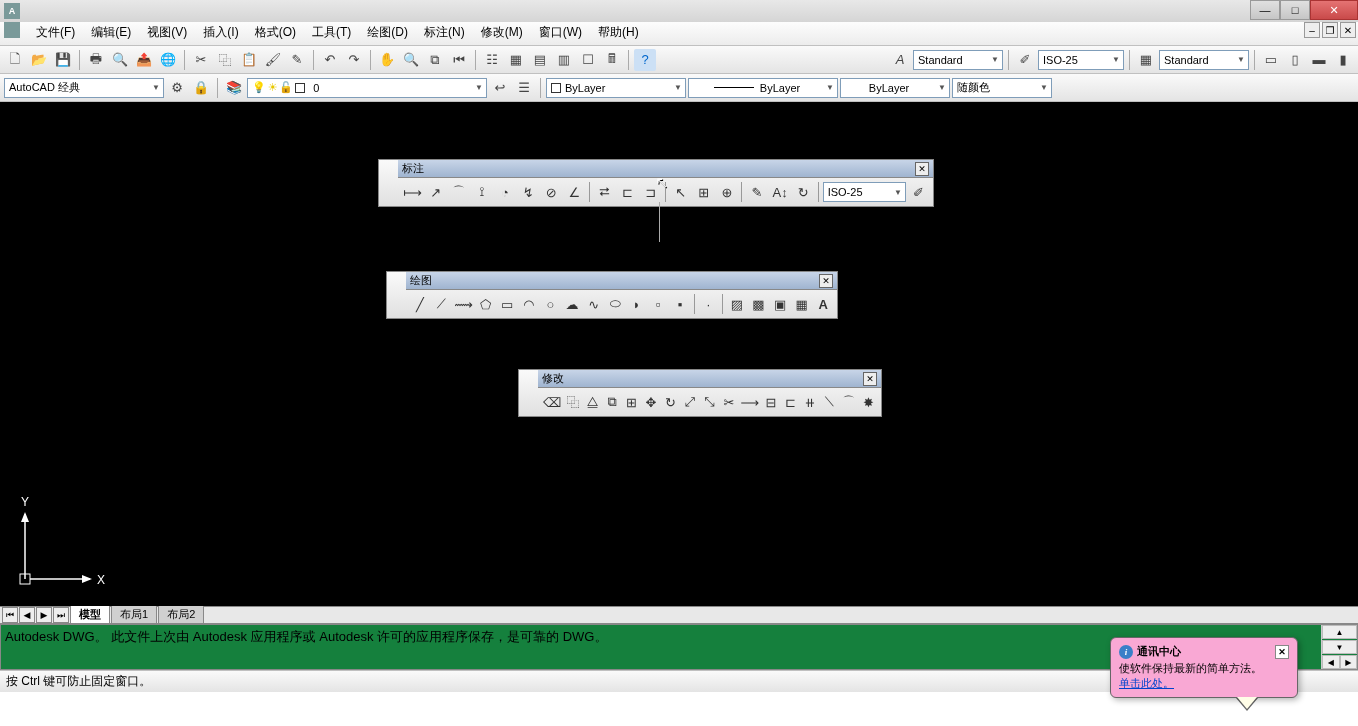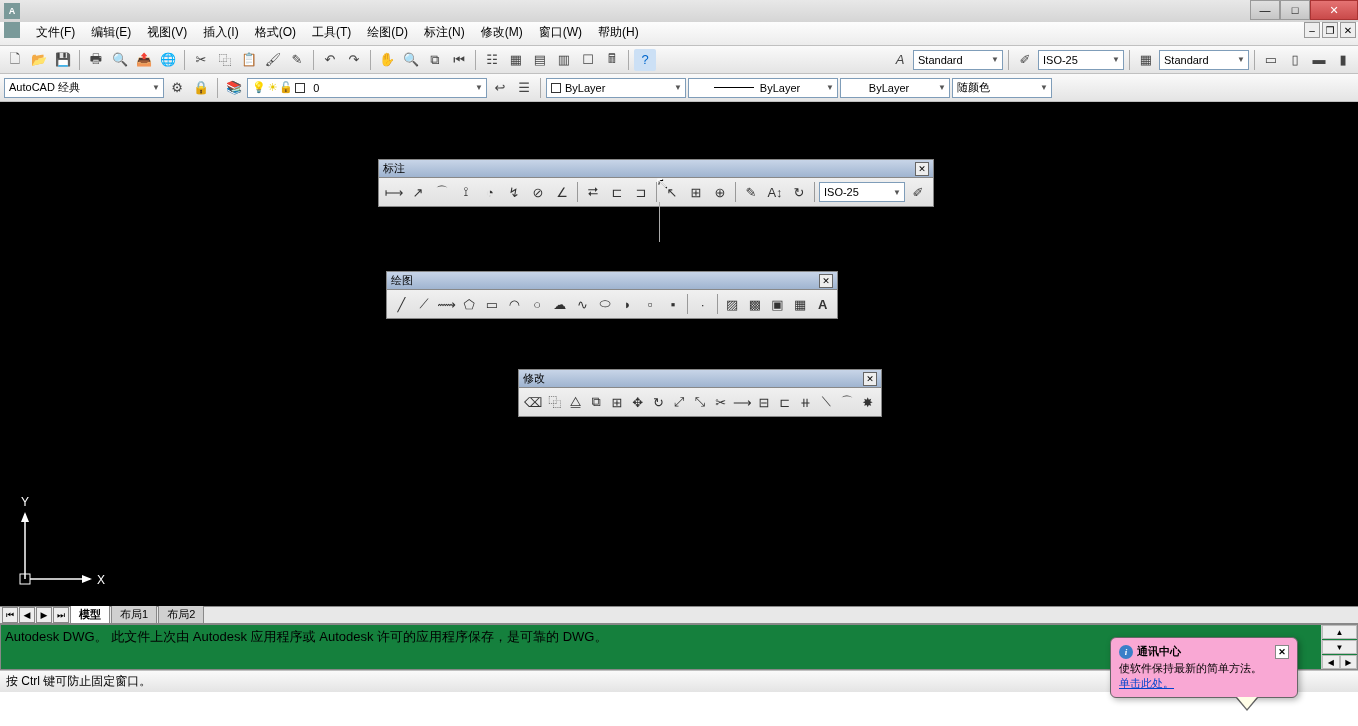--- a/index.html
+++ b/index.html
@@ -30,21 +30,21 @@
 .tb-dropdown::after { content: "▼"; position: absolute; right: 3px; font-size: 8px; color: #555; }
 
 
 .tb-dropdown.wide { width: 160px; }
 .tb-dropdown.layer { width: 240px; }
 
 
 .drawing-area { height: 504px; background: #000; position: relative; }
 
 
-.float-tb { position: absolute; background: linear-gradient(to bottom, #fafafa, #e0e0e0); border: 1px solid #888; box-shadow: 2px 2px 6px rgba(0,0,0,0.6); }
+.float-tb { position: absolute; background: linear-gradient(to bottom, #fafafa, #e0e0e0); border: 1px solid #888; box-shadow: 2px 2px 6px rgba(0,0,0,0.6); padding-left: 19px; }
 .float-tb .ft-title { height: 18px; background: linear-gradient(to bottom, #c8d5e8, #9fb4d0); display: flex; align-items: center; justify-content: space-between; padding: 0 4px; font-size: 11px; color: #000; border-bottom: 1px solid #888; }
 .float-tb .ft-close { width: 14px; height: 14px; border: 1px solid #666; background: #eee; display: flex; align-items: center; justify-content: center; font-size: 9px; }
 .float-tb .ft-body { display: flex; align-items: center; padding: 3px 4px; gap: 2px; }
 .ft-btn { width: 22px; height: 22px; display: flex; align-items: center; justify-content: center; font-size: 13px; color: #333; border: 1px solid transparent; }
 .ft-sep { width: 1px; height: 20px; background: #999; margin: 0 2px; }
 
 
 .ucs { position: absolute; left: 15px; bottom: 10px; color: #fff; font-size: 11px; font-family: Arial; }
 .ucs svg { overflow: visible; }
 

